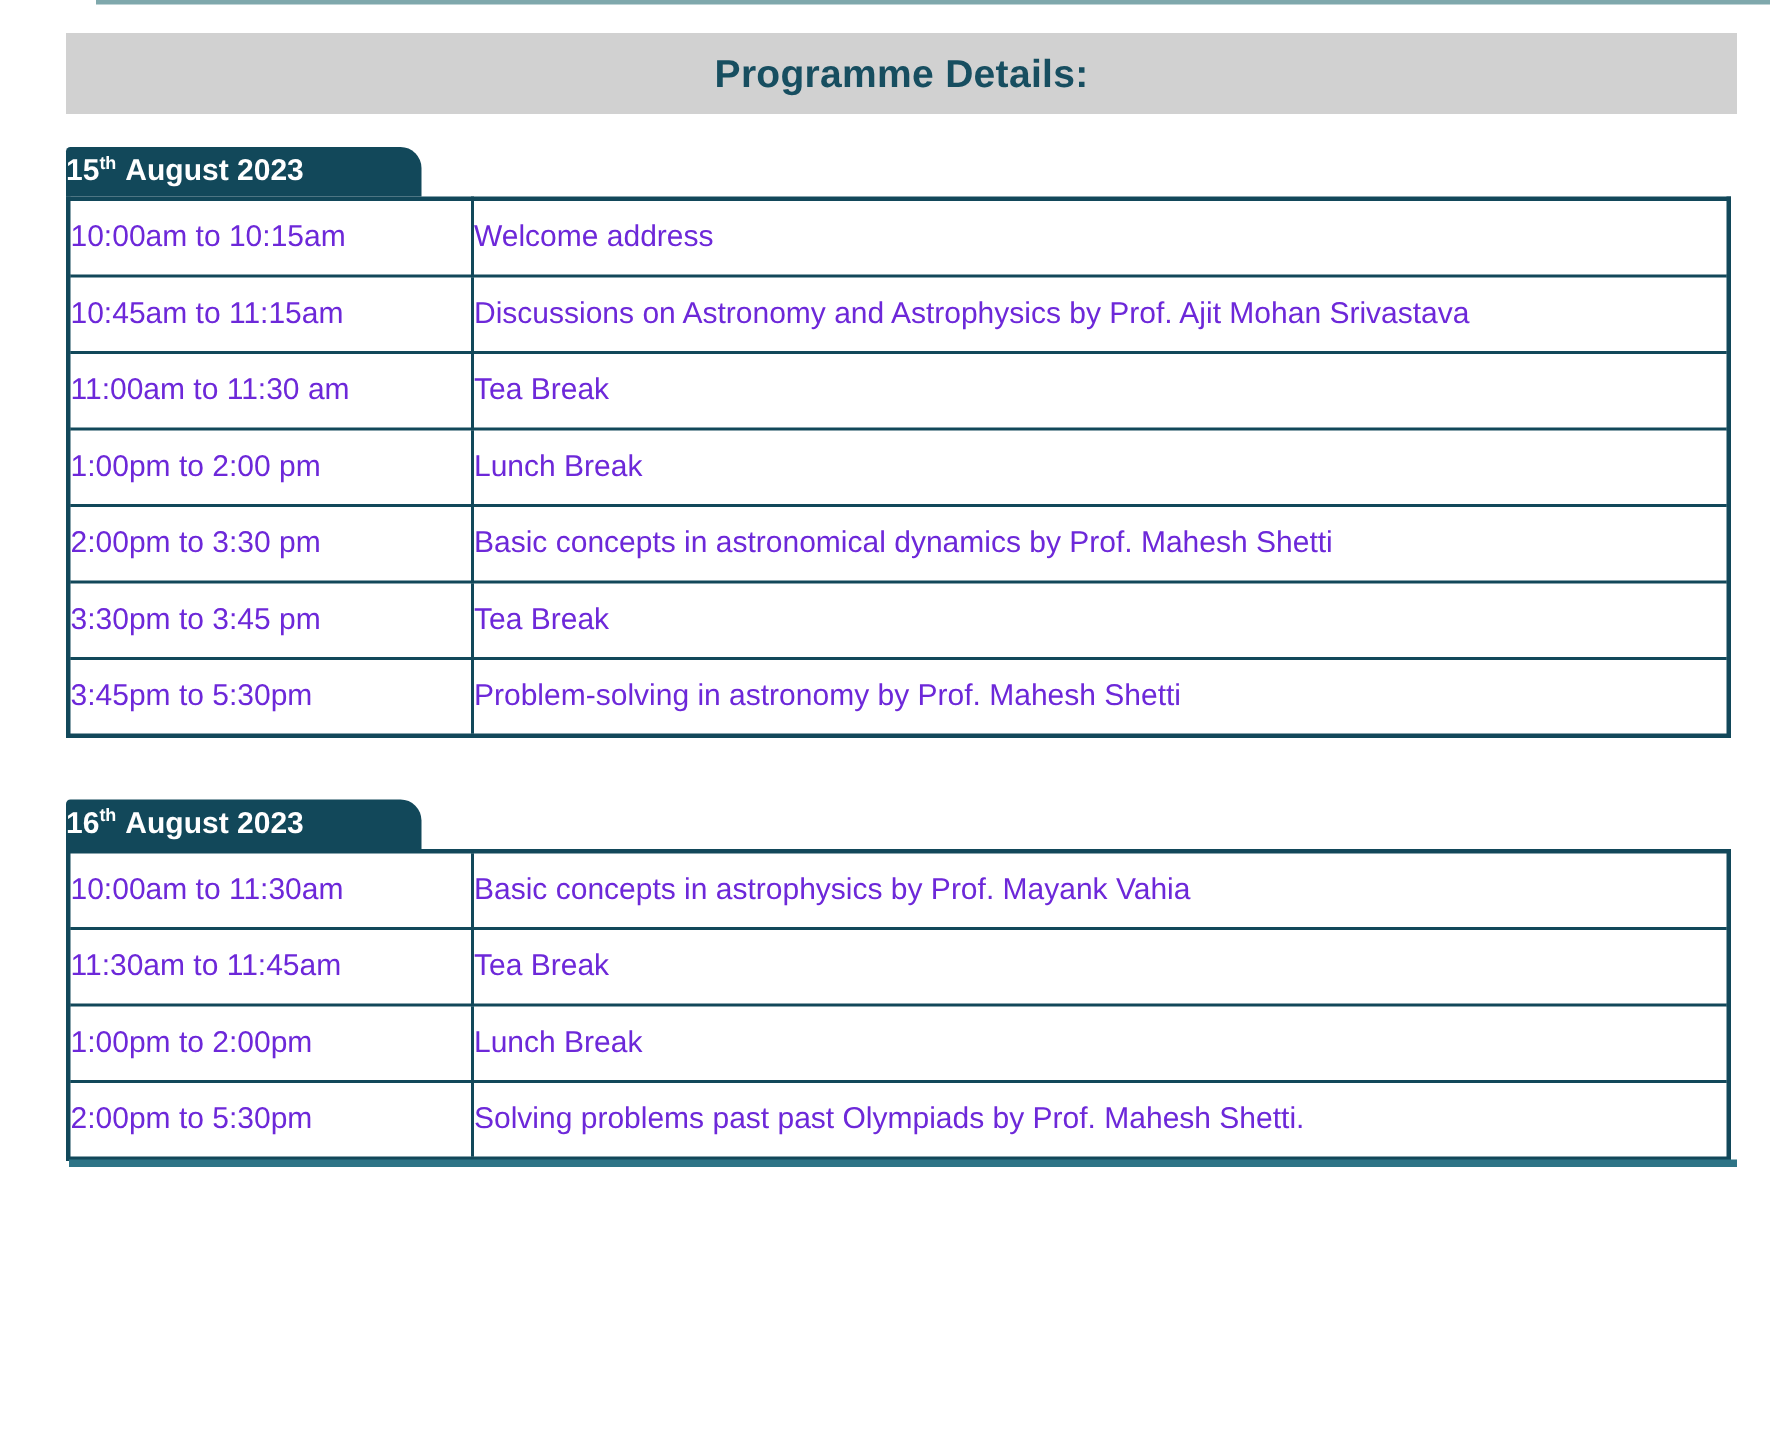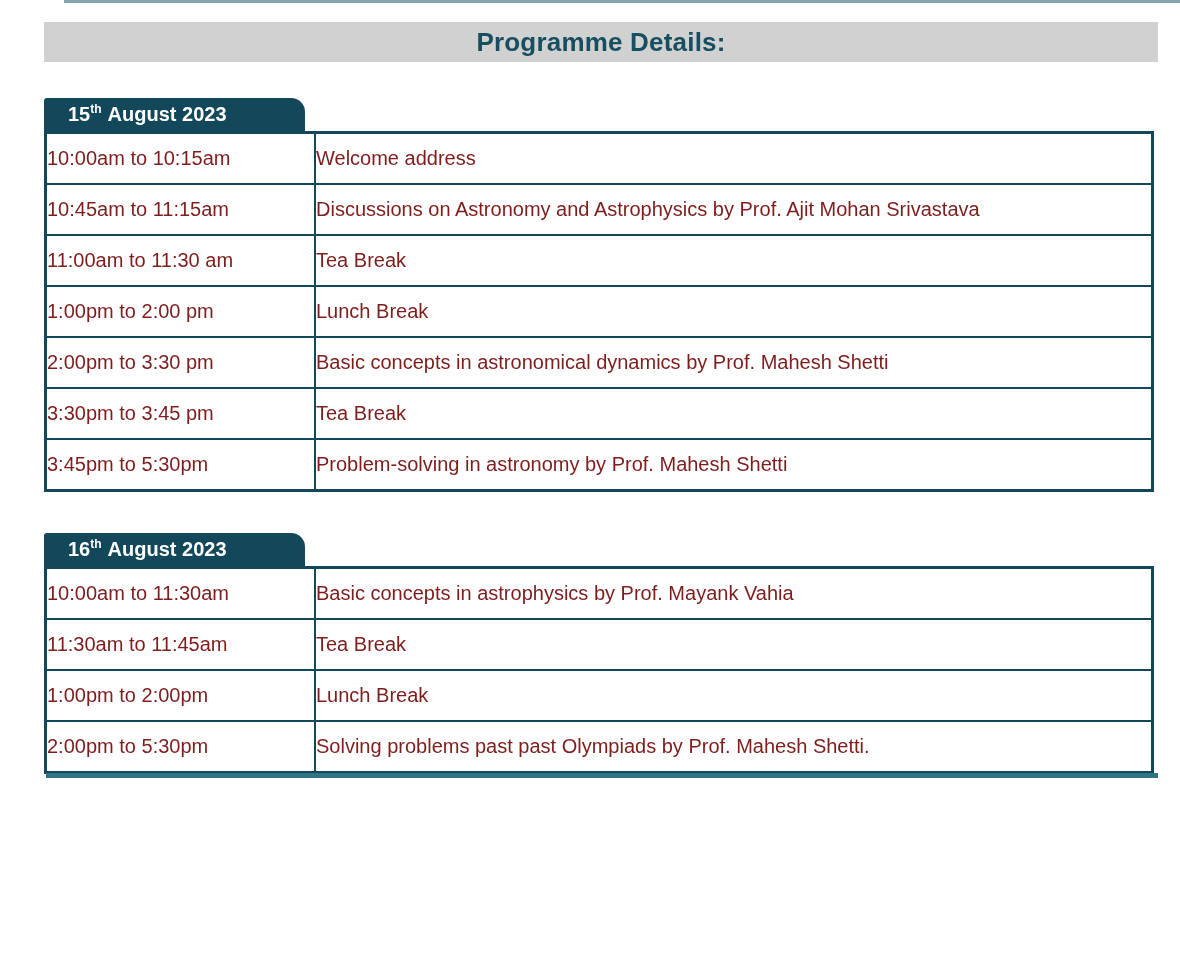--- a/index.html
+++ b/index.html
@@ -21,21 +21,21 @@
     left: 64px;
     width: 1116px;
     height: 3px;
     background: #7FA8AC;
   }
   .banner {
     position: absolute;
     top: 22px;
     left: 44px;
     width: 1114px;
-    height: 40px;
+    height: 54px;
     background: #D1D1D1;
     display: flex;
     align-items: center;
     justify-content: center;
   }
   .banner .page-title {
     color: #174E60;
     font-size: 26px;
     font-weight: bold;
     letter-spacing: 0.2px;
@@ -50,38 +50,37 @@
   .schedule-section + .schedule-section { margin-top: 41px; }
   .day-tab {
     width: 237px;
     height: 33px;
     background: #12485A;
     border-radius: 3px 14px 0 0;
     color: #ffffff;
     font-size: 20px;
     font-weight: bold;
     line-height: 33px;
-    padding-left: 24px;
   }
   .day-tab sup {
     font-size: 12px;
     font-weight: bold;
     vertical-align: super;
     line-height: 0;
   }
   .date-rest { margin-left: 6px; }
   table.schedule {
     table-layout: fixed;
     width: 1110px;
     border-collapse: collapse;
     border: 3px solid #12485A;
   }
   table.schedule td {
     border: 2px solid #12485A;
-    color: #7f1d1d;
+    color: #6d28d9;
     font-size: 20px;
     line-height: 27px;
     padding: 11px 8px 11px 0;
     vertical-align: middle;
   }
   td.time-cell {
     width: 259px;
     padding-left: 24px;
     white-space: nowrap;
   }

